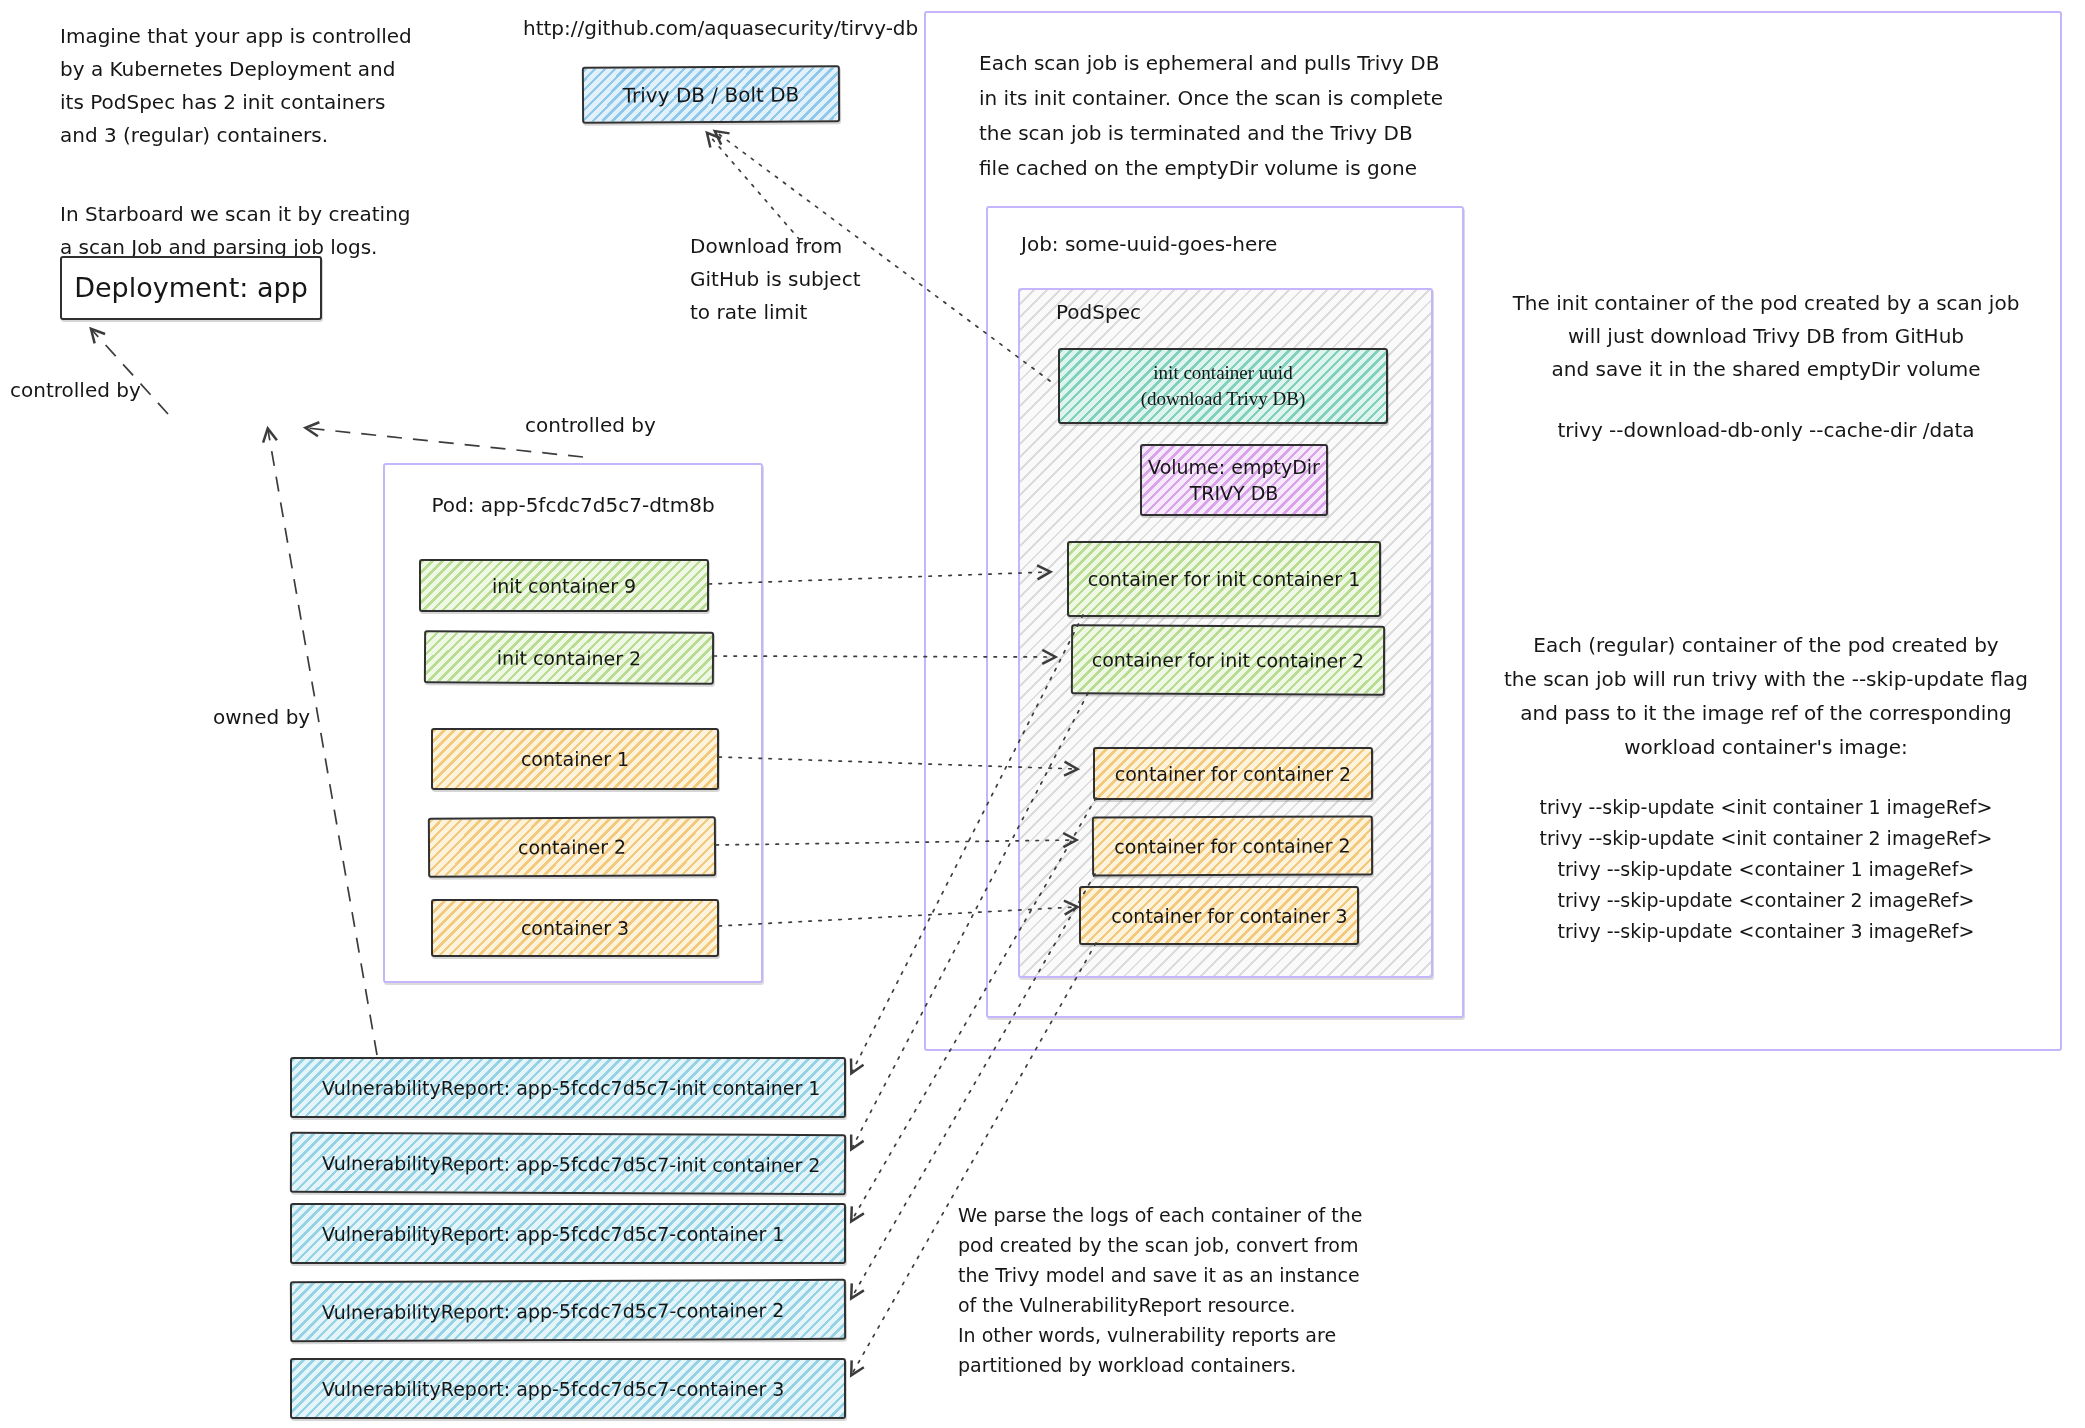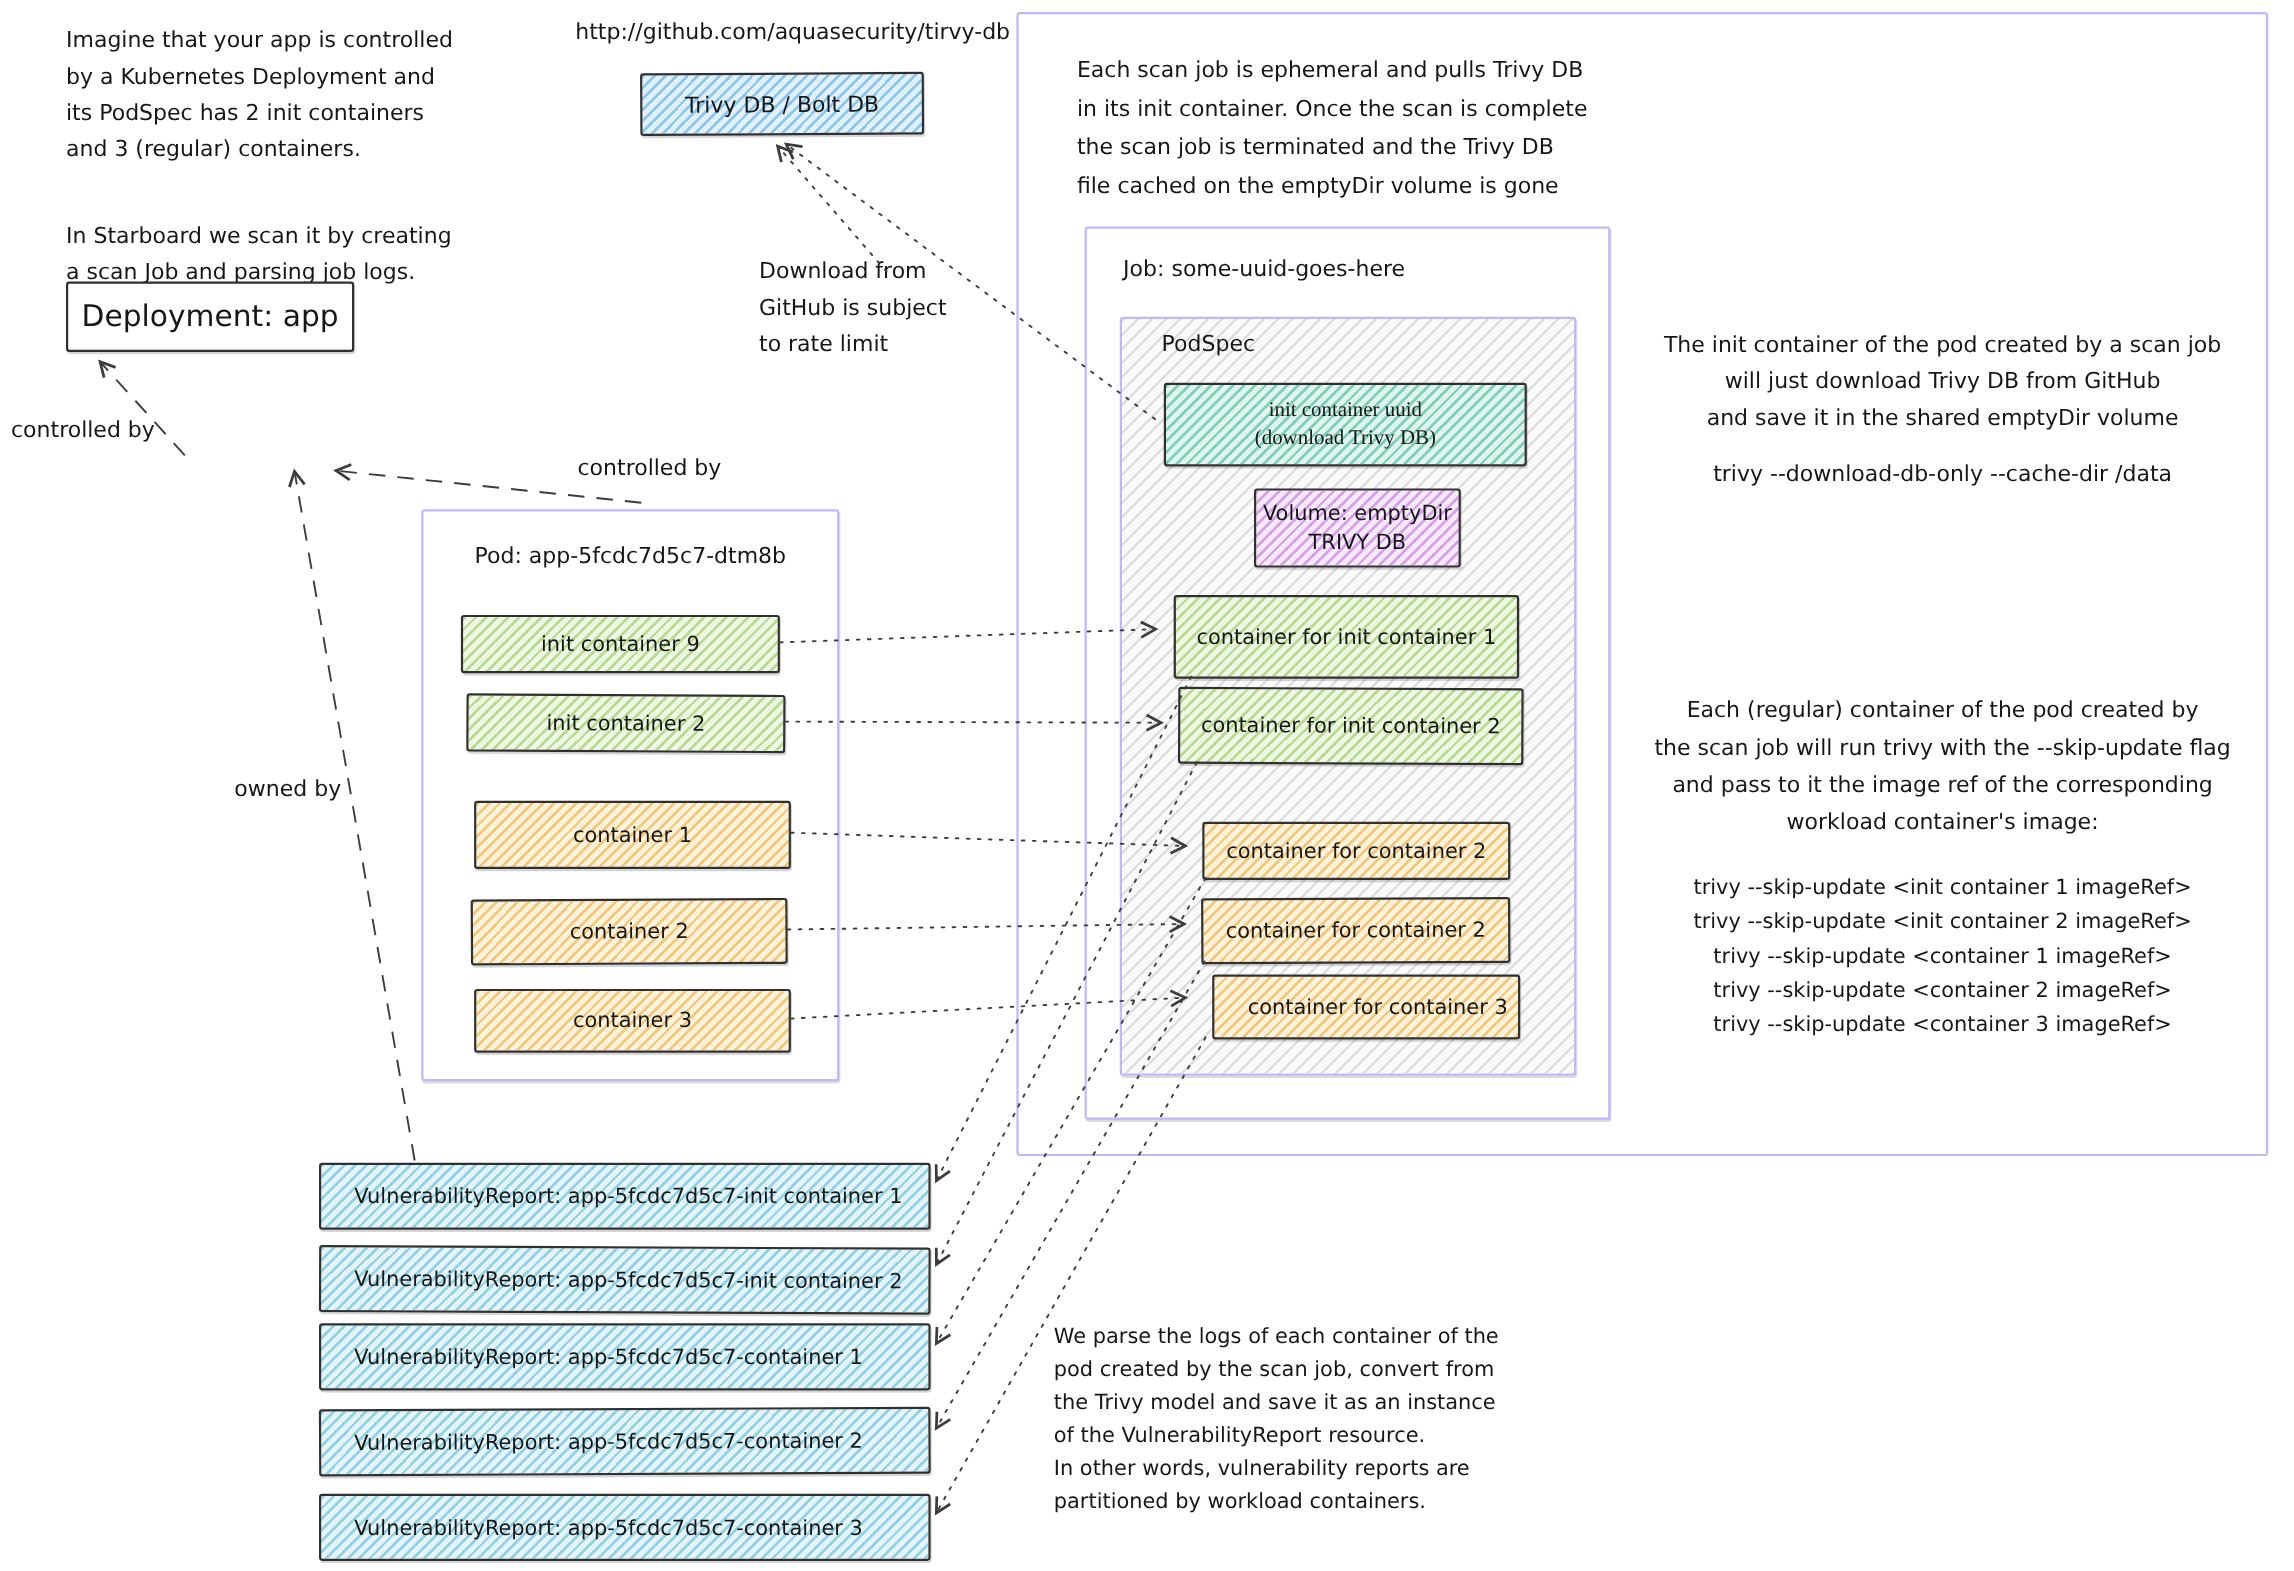--- a/index.html
+++ b/index.html
@@ -85,25 +85,25 @@
     <div class="group hatch-gray" style="left:30px; top:80px; width:415px; height:690px;">
       <div class="lbl" style="left:36px; top:10px;">PodSpec</div>
       <div class="box hatch-teal" style="left:38px; top:58px; width:330px; height:76px;">init container uuid
 (download Trivy DB)</div>
       <div class="box hatch-purple" style="left:120px; top:154px; width:188px; height:72px;">Volume: emptyDir
 TRIVY DB</div>
       <div class="box hatch-green" style="left:47px; top:251px; width:314px; height:76px;">container for init container 1</div>
       <div class="box hatch-green" style="left:51px; top:335px; width:314px; height:70px; transform:rotate(0.25deg);">container for init container 2</div>
       <div class="box hatch-orange" style="left:73px; top:457px; width:280px; height:53px;">container for container 2</div>
       <div class="box hatch-orange" style="left:72px; top:526px; width:281px; height:60px; transform:rotate(-0.25deg);">container for container 2</div>
-      <div class="box hatch-orange" style="left:82px; top:596px; width:280px; height:59px;padding-left:21px;">container for container 3</div>
+      <div class="box hatch-orange" style="left:59px; top:596px; width:280px; height:59px;padding-left:21px;">container for container 3</div>
     </div>
   </div>
 
-  <div class="rc note" style="top:297px;">The init container of the pod created by a scan job
+  <div class="rc note" style="top:287px;">The init container of the pod created by a scan job
 will just download Trivy DB from GitHub
 and save it in the shared emptyDir volume</div>
   <div class="rc lbl" style="top:418px; white-space:nowrap;">trivy --download-db-only --cache-dir /data</div>
   <div class="rc note" style="top:628px; line-height:34px;">Each (regular) container of the pod created by
 the scan job will run trivy with the --skip-update flag
 and pass to it the image ref of the corresponding
 workload container's image:</div>
   <div class="rc" style="top:792px;">
     <div class="cmdline">trivy --skip-update &lt;init container 1 imageRef&gt;</div>
     <div class="cmdline">trivy --skip-update &lt;init container 2 imageRef&gt;</div>

